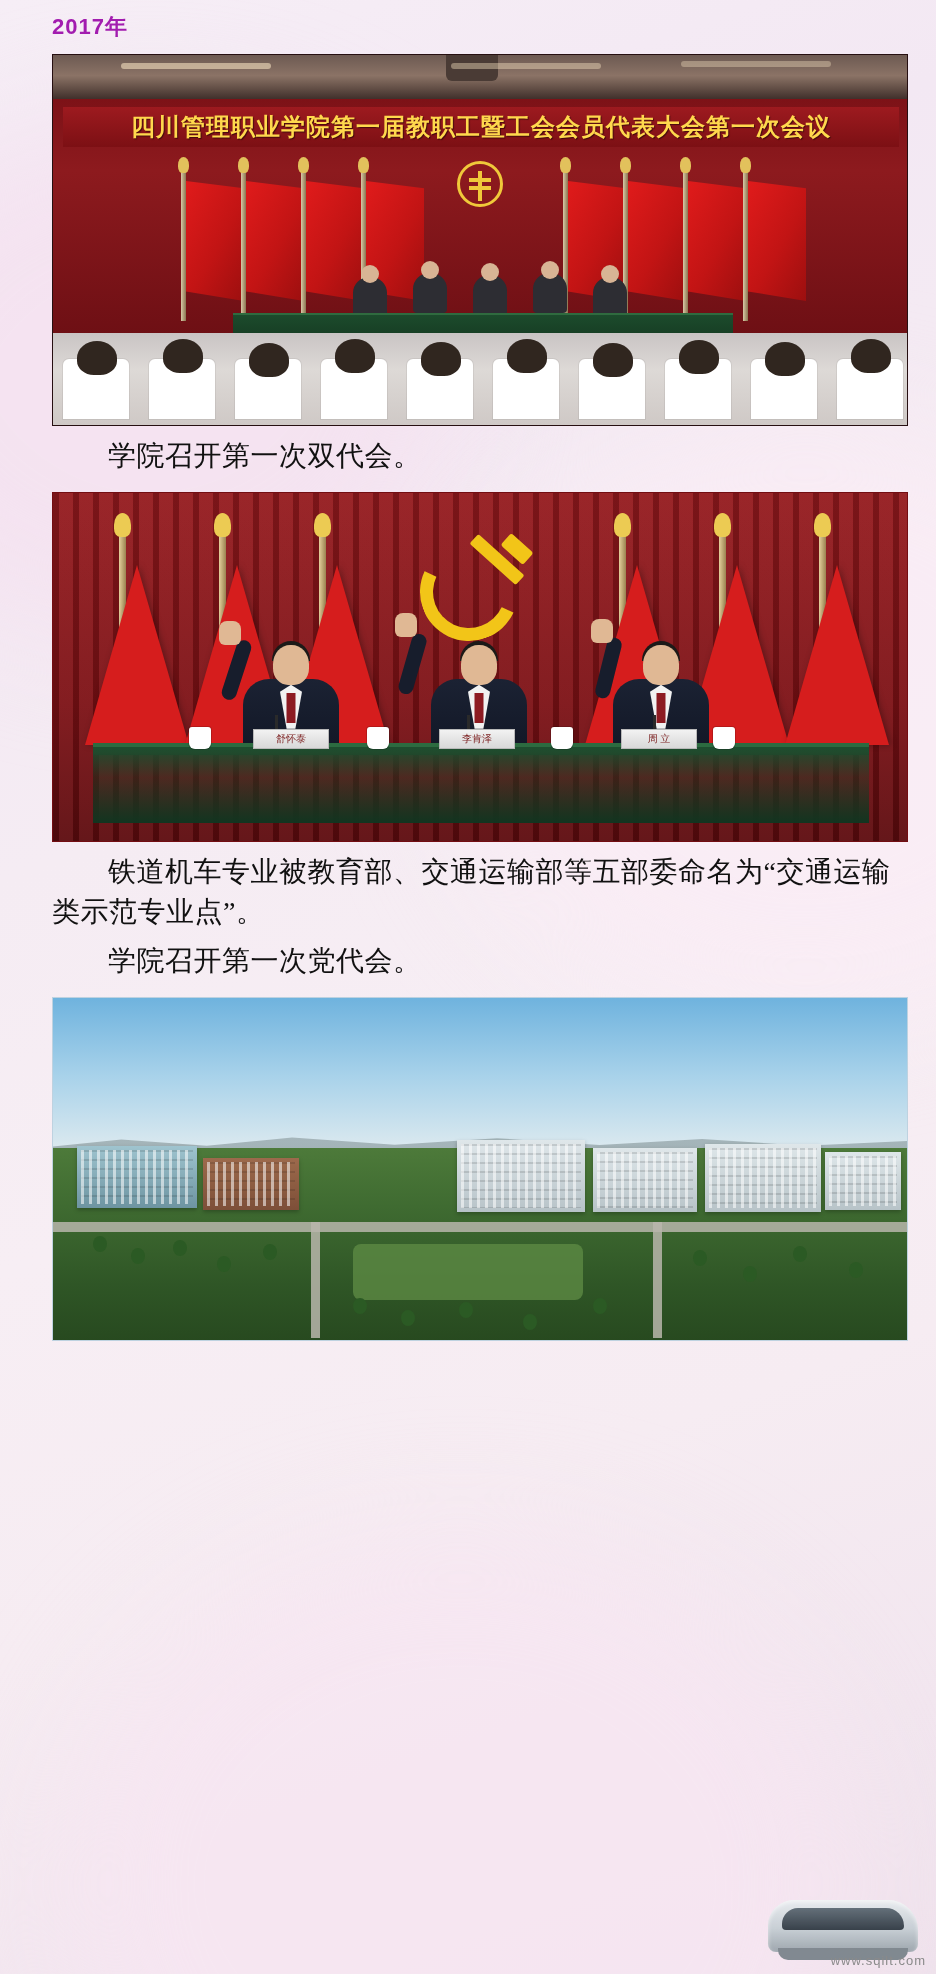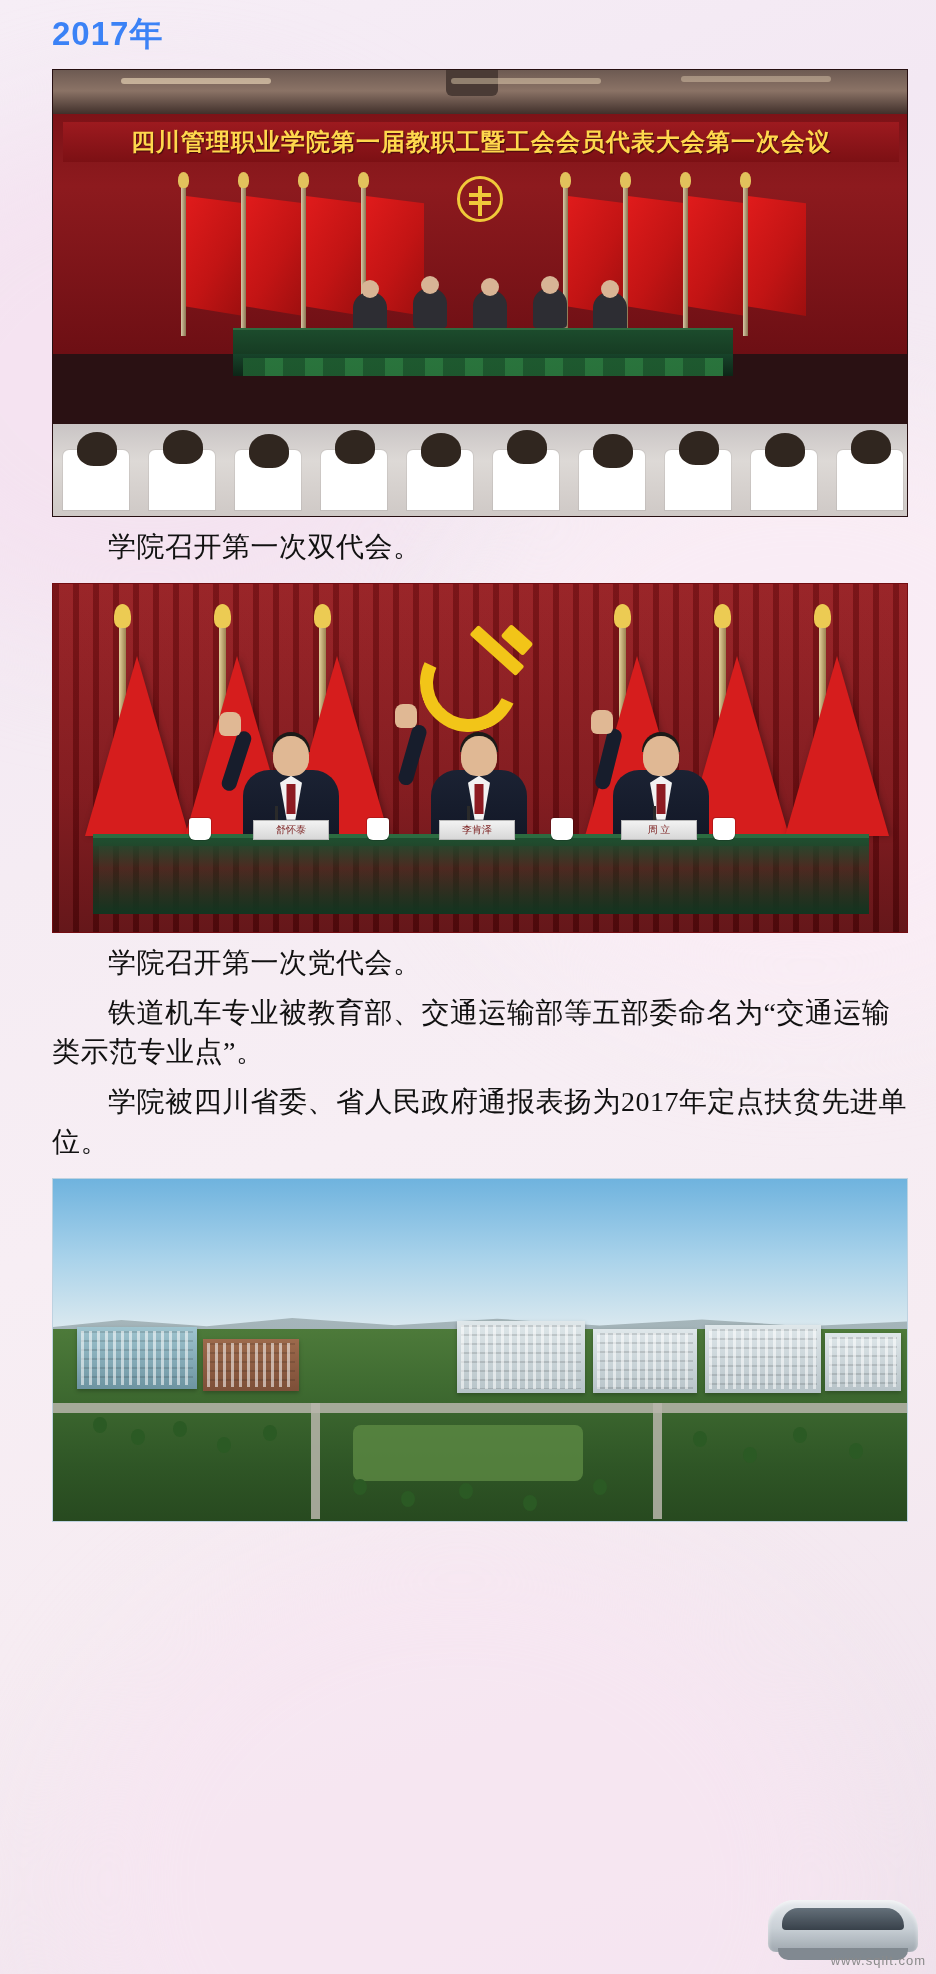--- a/index.html
+++ b/index.html
@@ -27,42 +27,42 @@
 
   .page {
     position: relative;
     z-index: 2;
     padding: 0 40px;
     box-sizing: border-box;
     width: 936px;
   }
 
   .year-heading {
-    color: #3b82f6;
+    color: #a21caf;
     font-weight: bold;
-    font-size: 33px;
+    font-size: 22px;
     letter-spacing: 1px;
     font-family: "Liberation Sans", "DejaVu Sans", sans-serif;
     margin: 0;
     padding: 0 0 0 12px;
   }
   .year-2017 { padding-top: 12px; }
   .year-2018 { padding-top: 14px; }
 
   .photo {
     width: 856px;
     margin: 12px 0 0 12px;
     position: relative;
     overflow: hidden;
     border: 1px solid rgba(0,0,0,0.08);
     box-sizing: border-box;
   }
 
   
-  .photo1 { height: 448px; background: #2a1113; }
+  .photo1 { height: 372px; background: #2a1113; }
   .p1-ceiling {
     position: absolute; left: 0; top: 0; width: 100%; height: 46px;
     background: linear-gradient(180deg,#6d5a52 0%, #8b7366 45%, #3a2a26 100%);
   }
   .p1-ceiling:before{
     content:""; position:absolute; left:46%; top:0; width:52px; height:26px;
     background:#4a3b35; border-radius:0 0 6px 6px;
   }
   .p1-ceiling:after{
     content:""; position:absolute; left:8%; top:8px; width:150px; height:6px;
@@ -456,25 +456,24 @@
     <div class="p2-cup" style="left:136px;"></div>
     <div class="p2-cup" style="left:314px;"></div>
     <div class="p2-cup" style="left:498px;"></div>
     <div class="p2-cup" style="left:660px;"></div>
 
     <div class="p2-nameplate" style="left:200px;">舒怀泰</div>
     <div class="p2-nameplate" style="left:386px;">李肯泽</div>
     <div class="p2-nameplate" style="left:568px;">周  立</div>
   </div>
 
+  <p class="caption hang">铁道机车专业被教育部、交通运输部等五部委命名为“交通运输类示范专业点”。</p>
   <p class="caption indent">学院召开第一次党代会。</p>
-  <p class="caption hang">铁道机车专业被教育部、交通运输部等五部委命名为“交通运输类示范专业点”。</p>
-
-
-  <p class="caption hang">学院被四川省委、省人民政府通报表扬为2017年定点扶贫先进单位。</p>
+
+
 
   <div class="photo photo3">
     <div class="p3-sky"></div>
     <div class="p3-hills"></div>
     <div class="p3-ground"></div>
 
     <div class="p3-bldg glass" style="left:24px; top:148px; width:120px; height:62px;">
         <div class="win"></div>
       </div>
     <div class="p3-bldg brick" style="left:150px; top:160px; width:96px; height:52px;">

